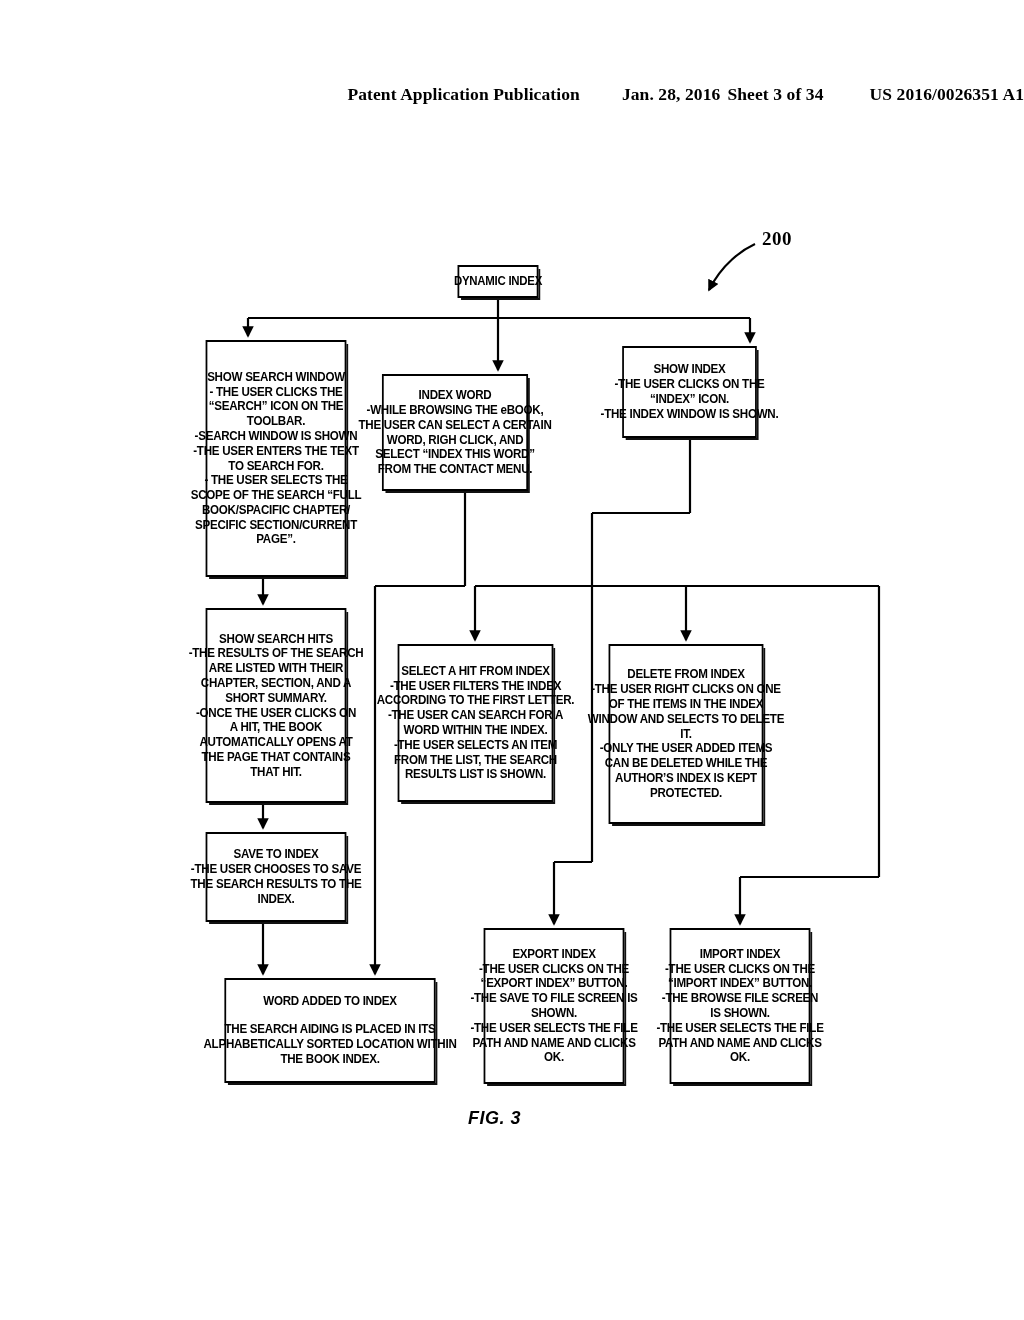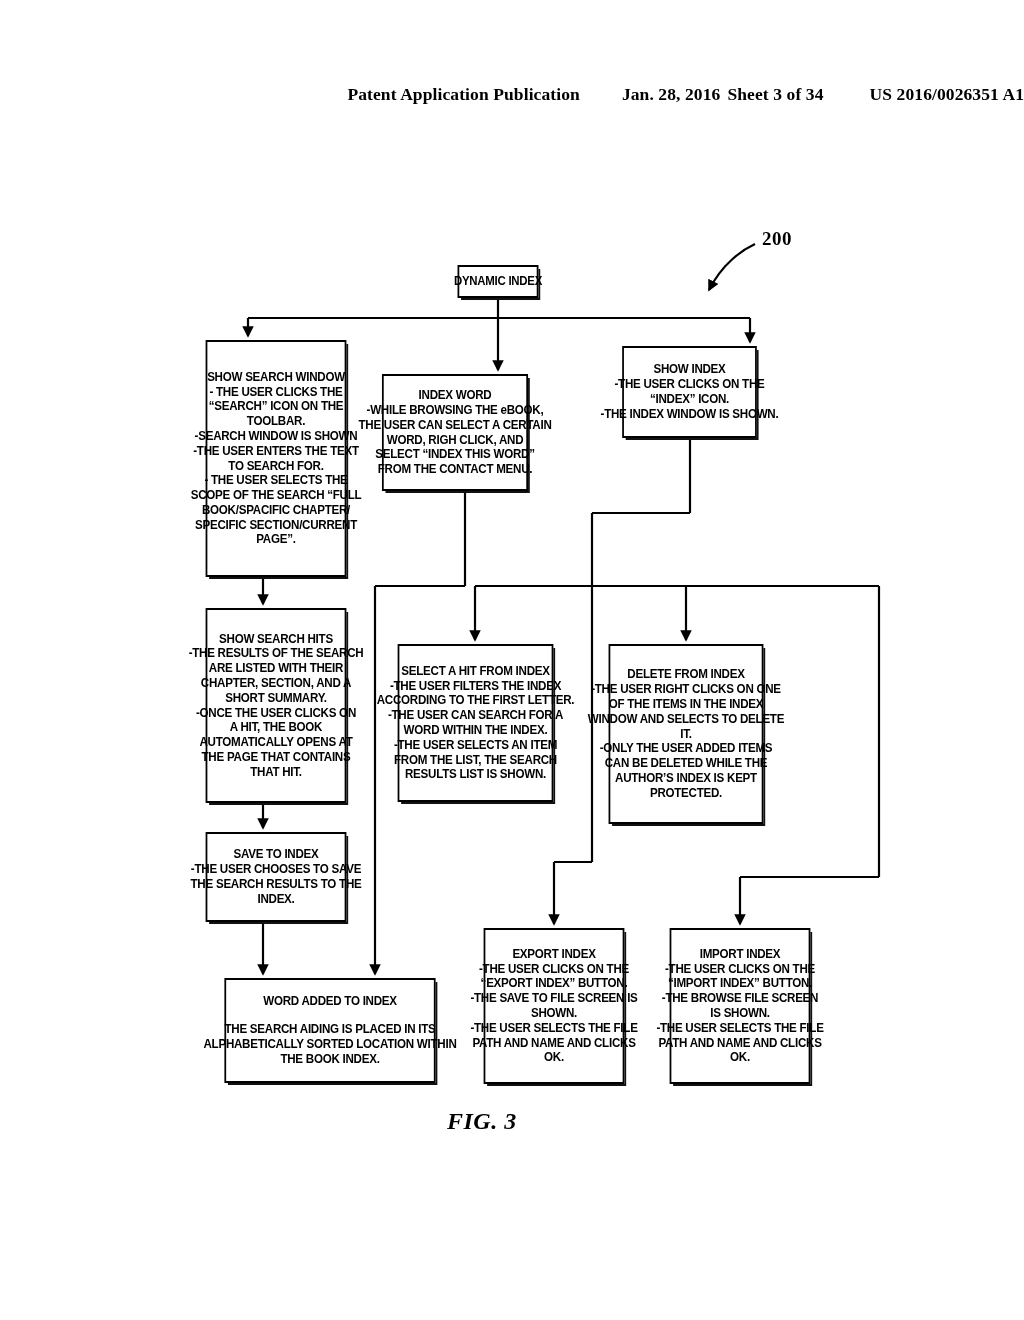--- a/index.html
+++ b/index.html
@@ -94,26 +94,26 @@
     top: 228px;
     font-family: "Liberation Serif", serif;
     font-weight: bold;
     font-size: 19px;
     letter-spacing: 0.5px;
   }
 
   
   #fig-caption {
     position: absolute;
-    left: 447px;
+    left: 468px;
     top: 1108px;
-    font-family: Liberation Serif, serif;
+    font-family: Liberation Sans, sans-serif;
     font-weight: bold;
     font-style: italic;
-    font-size: 24px;
+    font-size: 18px;
     letter-spacing: 0.5px;
   }
 </style>
 </head>
 <body>
 
 <div id="page-header">
   <span class="hdr-pub">Patent Application Publication</span><span class="hdr-date">Jan. 28, 2016</span><span class="hdr-sheet">Sheet 3 of 34</span><span class="hdr-num">US 2016/0026351 A1</span>
 </div>
 

